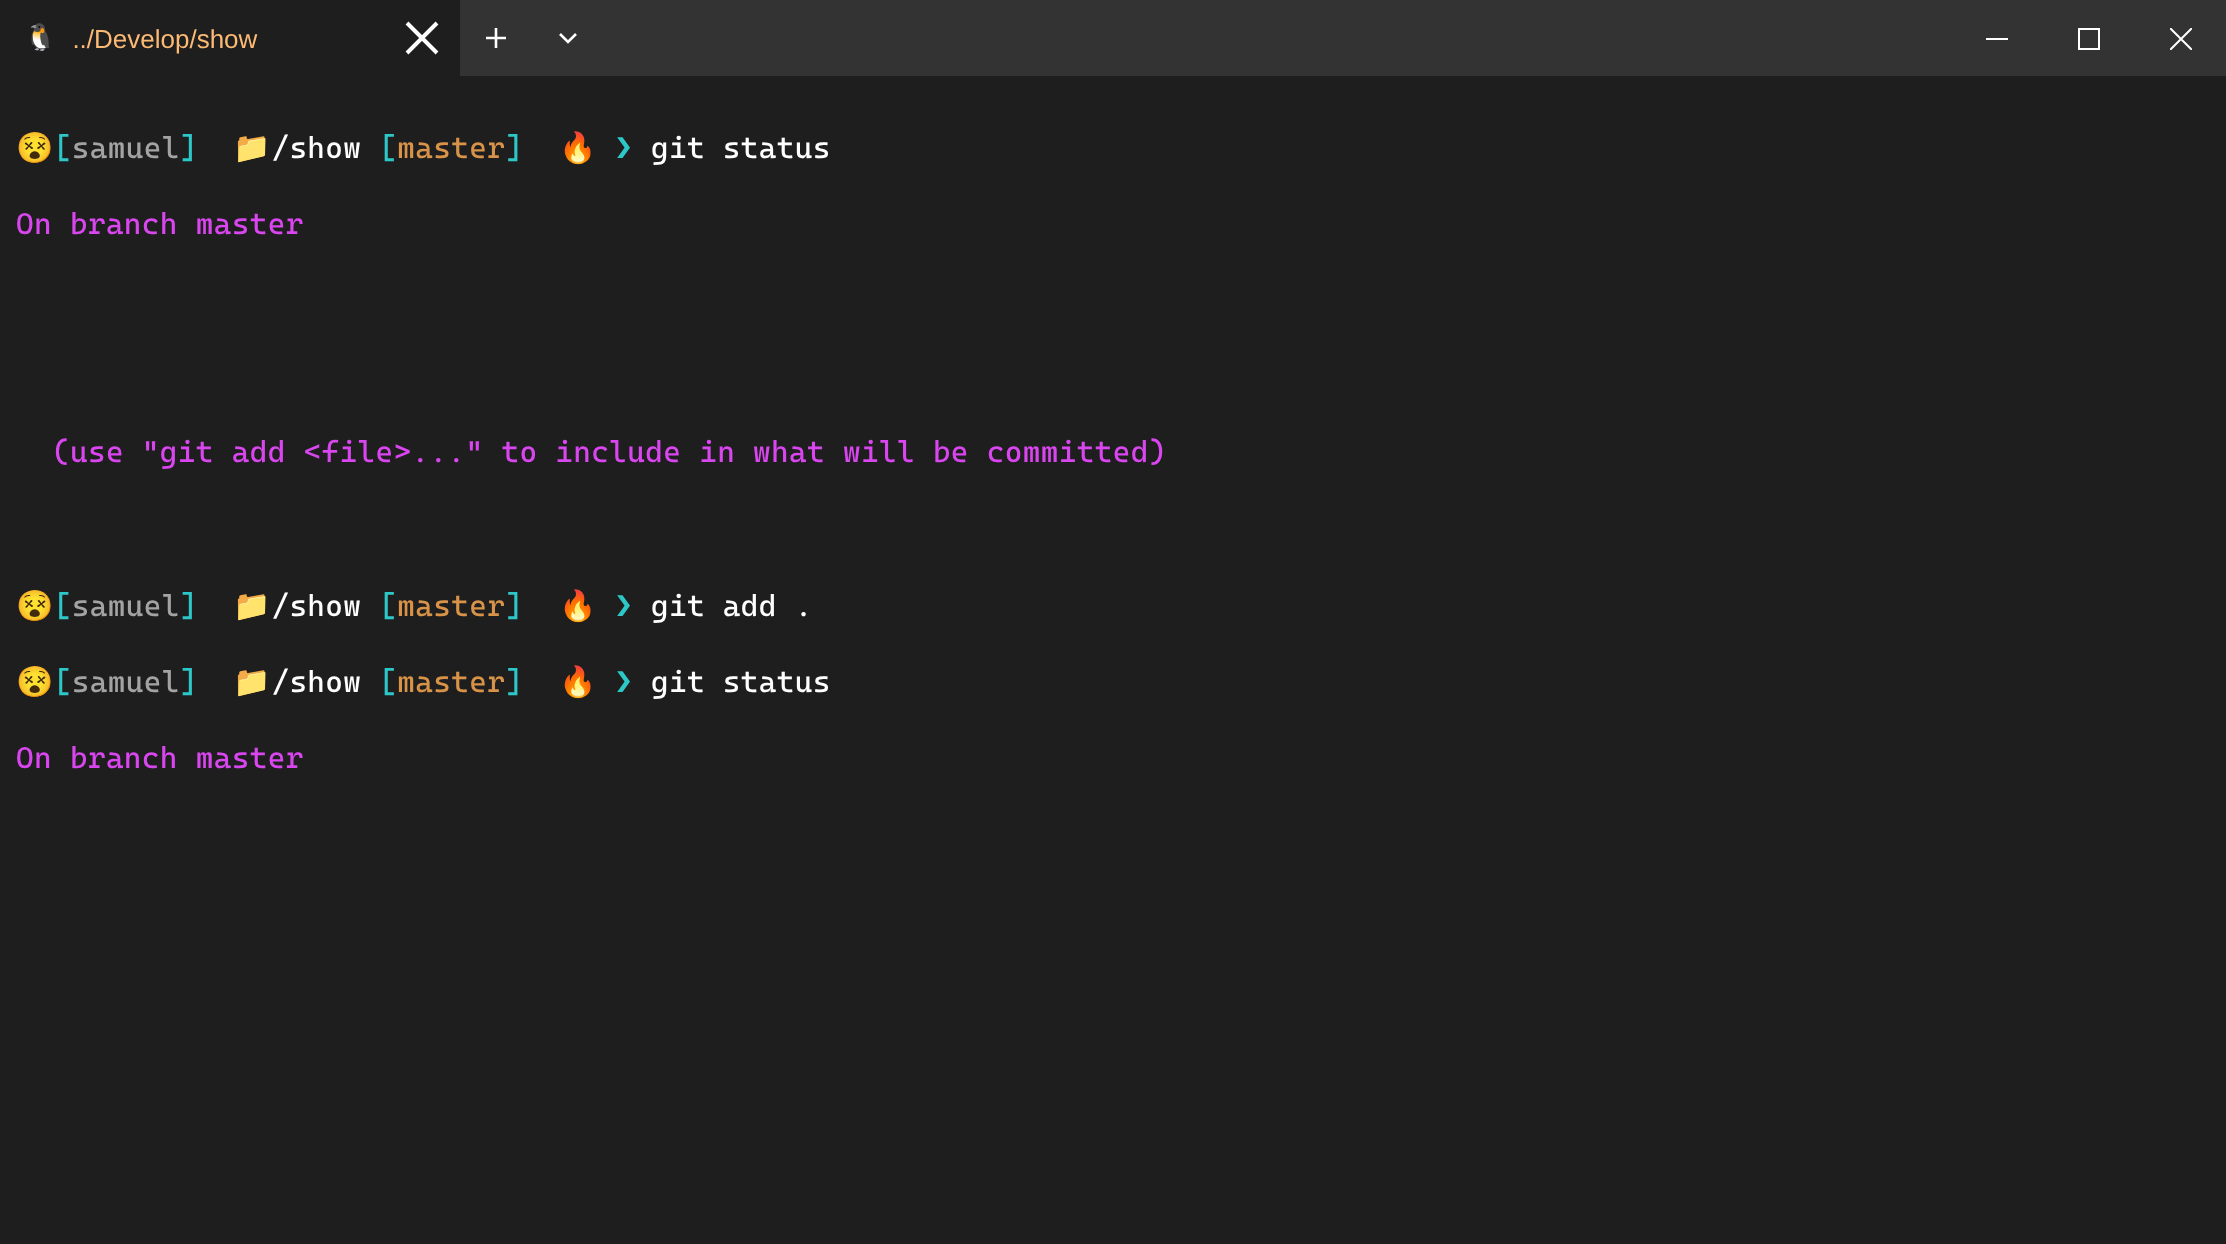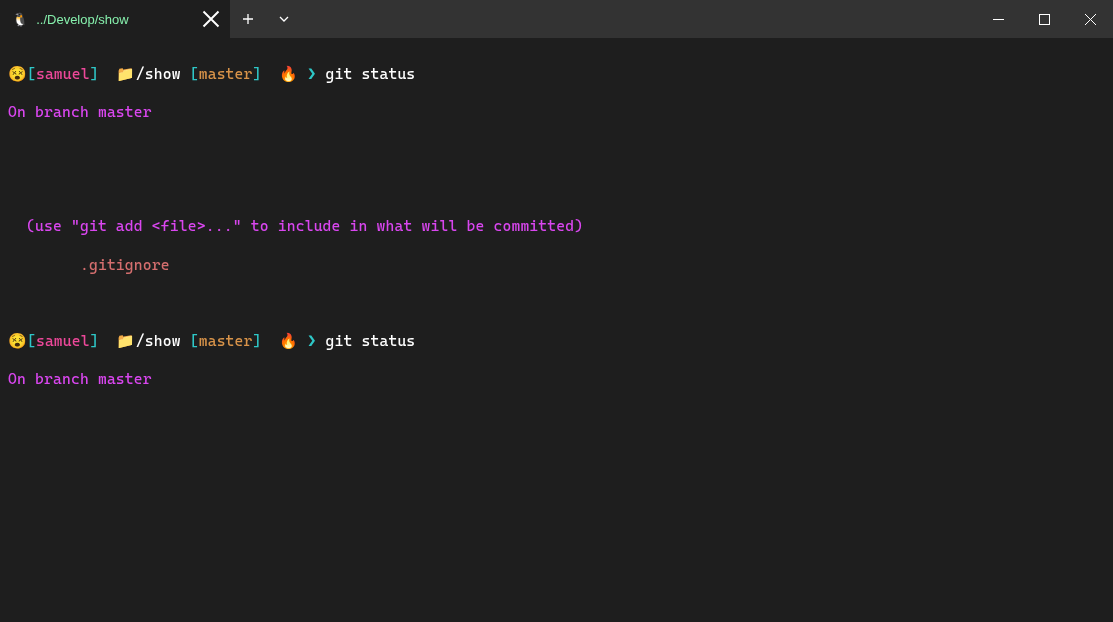--- a/index.html
+++ b/index.html
@@ -34,21 +34,21 @@
     }
     .tab-left {
       display: flex;
       align-items: center;
       gap: 8px;
     }
     .tab-icon {
       font-size: 13px;
     }
     .tab-title {
-      color: #86efac;
+      color: #fdba74;
       font-family: 'Segoe UI', sans-serif;
       font-size: 13px;
     }
     .tab-close {
       color: #ffffff;
       font-size: 15px;
       width: 18px;
       height: 18px;
       display: inline-flex;
       align-items: center;
@@ -79,21 +79,21 @@
     }
     .win-btn svg { width: 11px; height: 11px; }
     .terminal {
       padding: 8px 8px;
       line-height: 1.27;
       white-space: pre;
       letter-spacing: 0.2px;
     }
     .line { min-height: 19px; }
     .cyan { color: #2ec7c7; }
-    .blue { color: #ec4899; }
+    .blue { color: #a3a3a3; }
     .orange { color: #d89349; }
     .red { color: #d46e6e; }
     .white { color: #ffffff; }
     .plain { color: #d946ef; }
     .emoji { display:inline-block; }
   </style>
 </head>
 <body>
 
 <div class="titlebar">
@@ -138,22 +138,22 @@
     </div>
   </div>
 </div>
 
 <div class="terminal">
 <div class="line"><span class="emoji">😵</span><span class="cyan">[</span><span class="blue">samuel</span><span class="cyan">]</span>  <span class="emoji">📁</span><span class="white">/show</span> <span class="cyan">[</span><span class="orange">master</span><span class="cyan">]</span>  <span class="emoji">🔥</span> <span class="cyan">❯</span> <span class="white">git status</span></div>
 <div class="line plain">On branch master</div>
 <div class="line"> </div>
 <div class="line"> </div>
 <div class="line plain">  (use "git add &lt;file&gt;..." to include in what will be committed)</div>
-<div class="line red">        .gitignore</div>
 <div class="line"> </div>
+<div class="line"><span class="emoji">😵</span><span class="cyan">[</span><span class="blue">samuel</span><span class="cyan">]</span>  <span class="emoji">📁</span><span class="white">/show</span> <span class="cyan">[</span><span class="orange">master</span><span class="cyan">]</span>  <span class="emoji">🔥</span> <span class="cyan">❯</span> <span class="white">git add .</span></div>
 <div class="line"><span class="emoji">😵</span><span class="cyan">[</span><span class="blue">samuel</span><span class="cyan">]</span>  <span class="emoji">📁</span><span class="white">/show</span> <span class="cyan">[</span><span class="orange">master</span><span class="cyan">]</span>  <span class="emoji">🔥</span> <span class="cyan">❯</span> <span class="white">git status</span></div>
 <div class="line plain">On branch master</div>
 <div class="line"> </div>
 
 
 
 
 
 
 

